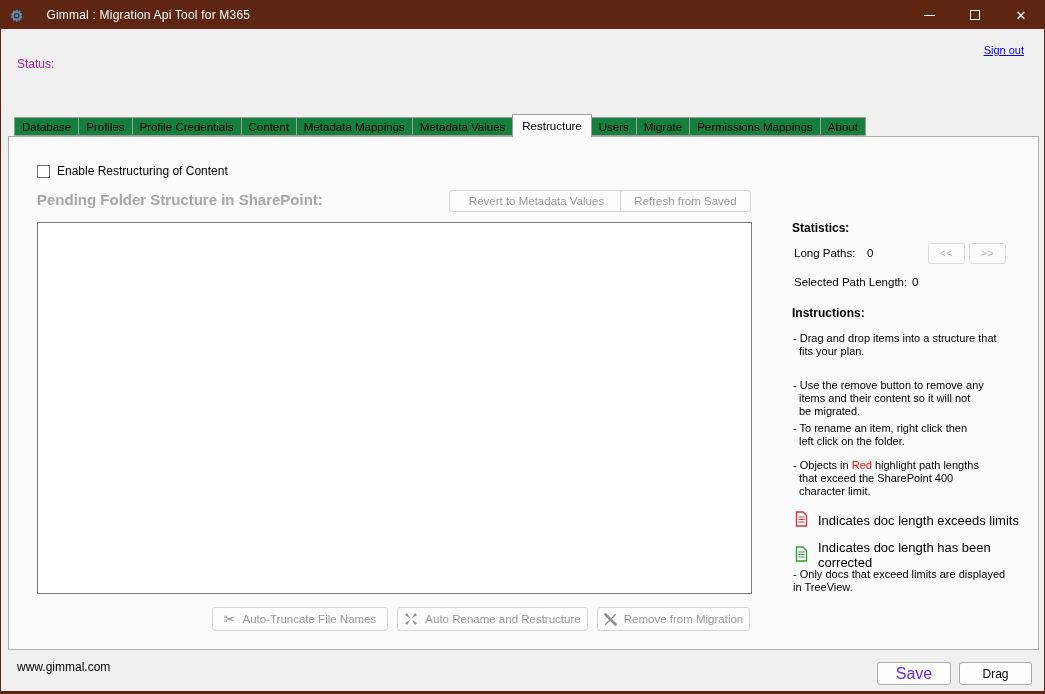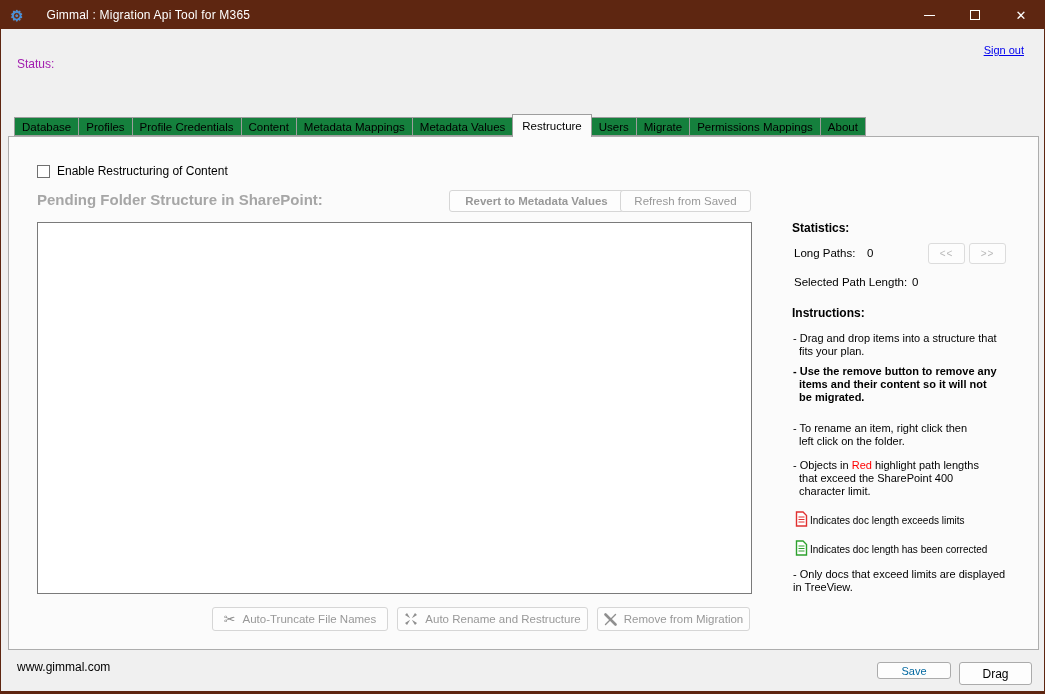--- a/index.html
+++ b/index.html
@@ -55,21 +55,21 @@
   .chk-label{ margin-left:7px; font-size:12px; color:#000; }
 
   .pending-label{ position:absolute; left:28px; top:54px; font-size:15px; font-weight:bold; color:#a6a6a6; }
 
   .btn{
     background:#fdfdfd; border:1px solid #d6d6d6; border-radius:3px;
     display:flex; align-items:center; justify-content:center;
     font-family:"Liberation Sans", sans-serif; font-size:11.5px; cursor:default;
   }
   .btn.gray{ color:#989898; }
-  .btn-revert{ position:absolute; left:440px; top:53px; width:175px; height:22px;font-weight:bold; }
+  .btn-revert{ position:absolute; left:440px; top:53px; width:175px; height:22px; }
   .btn-refresh{ position:absolute; left:611px; top:53px; width:131px; height:22px; }
 
   .treeview{
     position:absolute; left:28px; top:85px; width:715px; height:372px;
     background:#fff; border:1px solid #7a7a7a;
   }
 
   .tree-btn{ position:absolute; top:470px; height:24px; gap:7px; }
   .tree-btn .ic{ color:#8f8f8f; font-size:14px; line-height:1; display:flex; align-items:center; }
   .btn-truncate{ left:203px; width:176px; }
@@ -82,27 +82,27 @@
   .lp-value{ position:absolute; left:858px; top:110px; font-size:11.5px; color:#000; }
   .btn-prev{ position:absolute; left:919px; top:106px; width:37px; height:21px; color:#b9b9b9; border-color:#dcdcdc; font-size:10px; letter-spacing:1px;}
   .btn-next{ position:absolute; left:960px; top:106px; width:37px; height:21px; color:#b9b9b9; border-color:#dcdcdc; font-size:10px; letter-spacing:1px;}
   .spl-label{ position:absolute; left:785px; top:139px; font-size:11.5px; color:#000; }
   .spl-value{ position:absolute; left:903px; top:139px; font-size:11.5px; color:#000; }
 
   .instr-title{ position:absolute; left:783px; top:169px; font-size:12px; font-weight:bold; color:#000; }
   .instr{ position:absolute; left:784px; font-size:11px; color:#000; line-height:13px; }
   .instr .cont{ padding-left:6px; }
   .instr .red-word{ color:#FF0000; }
-  .i1{ top:195px; } .i2{ top:228px;font-weight:bold; } .i3{ top:285px; } .i4{ top:322px; } .i5{ top:431px; }
-  .legend{ position:absolute; display:flex; align-items:center; gap:2px; font-size:10px; color:#000; }
+  .i1{ top:195px; } .i2{ top:242px; } .i3{ top:285px; } .i4{ top:322px; } .i5{ top:431px; }
+  .legend{ position:absolute; display:flex; align-items:center; gap:10px; font-size:13px; color:#000; }
   .lg-red{ left:786px; top:374px; } .lg-green{ left:786px; top:403px; }
 
   
   .website-label{ position:absolute; left:16px; top:659px; font-size:12px; color:#000; }
-  .btn-save{ position:absolute; left:876px; top:661px; width:74px; height:17px; color:#0369a1; border-color:#ababab; font-size:11px; }
+  .btn-save{ position:absolute; left:876px; top:661px; width:74px; height:23px; color:#6d28d9; border-color:#ababab; font-size:16px; }
   .btn-exit{ position:absolute; left:958px; top:661px; width:73px; height:23px; color:#000; border-color:#ababab; font-size:12px; }
 </style>
 </head>
 <body>
 
 <div id="window">
 
   <div class="titlebar">
     <span class="app-icon">⚙</span>
     <span class="title-text">Gimmal : Migration Api Tool for M365</span>

